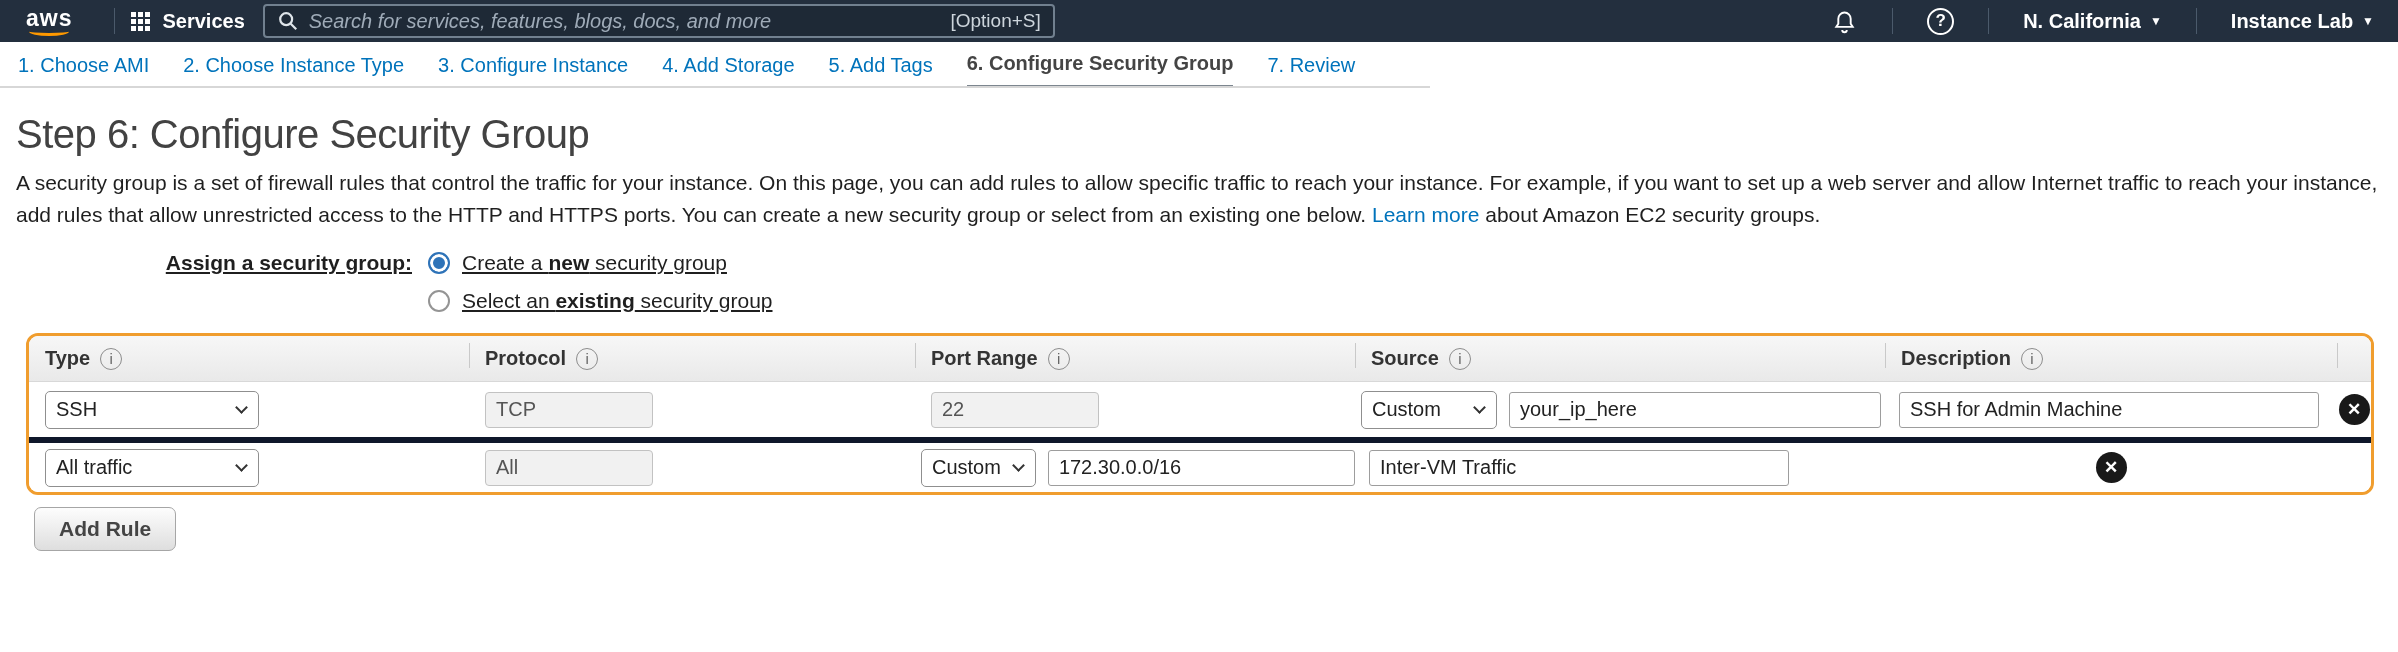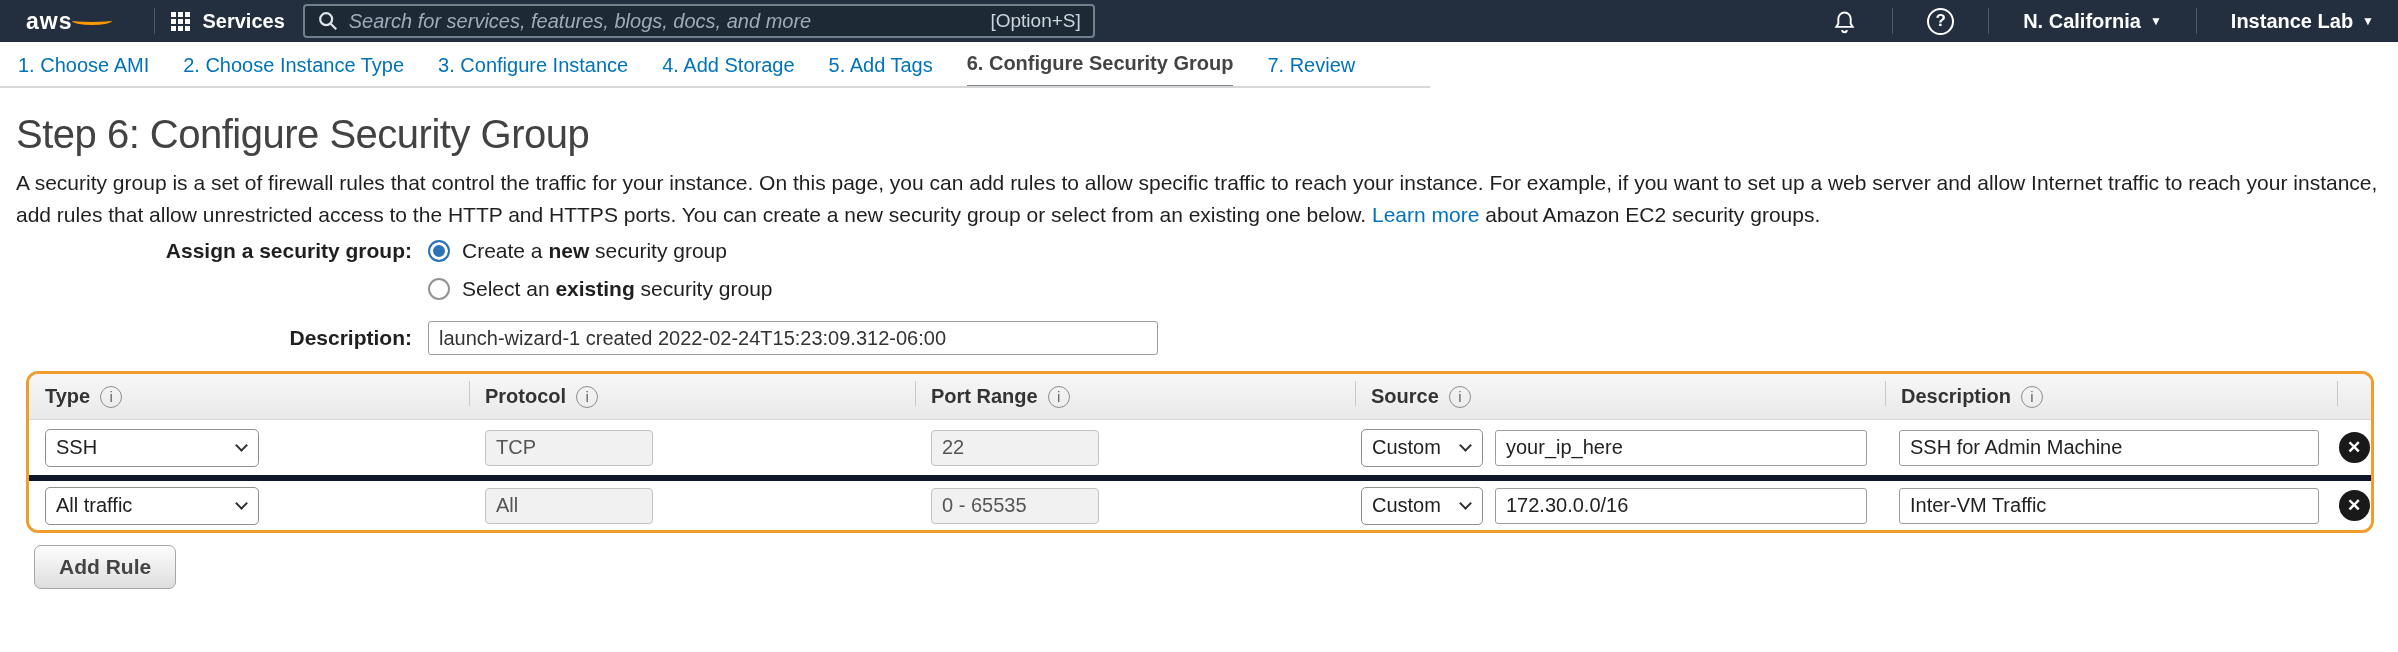--- a/index.html
+++ b/index.html
@@ -1,21 +1,21 @@
 <!DOCTYPE html>
 <html><head>
 <meta charset="utf-8">
 <style>
   * { box-sizing: border-box; margin: 0; padding: 0; }
   html,body { width: 2398px; height: 652px; overflow: hidden; background: #fff;
     font-family: "Liberation Sans", "DejaVu Sans", sans-serif; }
 
   
   .topbar { height: 42px; background: #232f3e; display: flex; align-items: center; padding: 0 24px 0 26px; }
-  .aws-logo { display: flex; align-items: center; margin-right: 26px; cursor: pointer; }
+  .aws-logo { display: flex; flex-direction: column; align-items: center; margin-right: 26px; cursor: pointer; }
   .aws-text { color: #fff; font-weight: bold; font-size: 23px; letter-spacing: 1px; line-height: 22px; }
   .aws-smile { width: 40px; height: 9px; border-bottom: 3px solid #ff9900; border-radius: 0 0 55% 55%; margin-top: -2px; }
   .tb-divider { width: 1px; height: 26px; background: #4b5a6b; margin: 0 16px; }
   .services { display: flex; align-items: center; gap: 12px; color: #fff; font-weight: bold; font-size: 20px; cursor: pointer; }
   .grid-icon { display: grid; grid-template-columns: repeat(3, 5px); grid-auto-rows: 5px; gap: 2px; }
   .grid-icon i { background: #fff; }
   .searchbox { margin-left: 18px; width: 792px; height: 34px; border: 2px solid #71808f; border-radius: 4px;
     background: #1e2936; display: flex; align-items: center; padding: 0 12px; gap: 10px; }
   .searchbox svg { flex: 0 0 auto; }
   .searchbox input { flex: 1; background: transparent; border: none; outline: none; color: #dfe5ea; font-size: 20px;
@@ -34,21 +34,21 @@
   .step { display: flex; align-items: center; font-size: 20px; color: #0073bb; text-decoration: none; cursor: pointer; white-space: nowrap; }
   .step.active { color: #444; font-weight: bold; border-bottom: 3px solid #7d868f; cursor: default; }
 
   
   .content { padding: 24px 14px 0 16px; }
   h1 { font-size: 40px; font-weight: 400; color: #424242; letter-spacing: -0.5px; }
   .intro { margin-top: 10px; font-size: 21px; line-height: 32px; color: #1f1f1f; width: 2368px; }
   .intro a { color: #0073bb; text-decoration: none; cursor: pointer; }
 
   
-  .form { margin-top: 8px; font-size: 21px; color: #1f1f1f; }
+  .form { margin-top: 20px; font-size: 21px; color: #1f1f1f; text-decoration: underline; }
   .frow { display: flex; align-items: center; margin-bottom: 12px; }
   .flabel { width: 412px; text-align: right; font-weight: bold; padding-right: 16px; flex: 0 0 412px; }
   .radio-row { margin-bottom: 14px; }
   .radio-opt { display: flex; align-items: center; gap: 12px; cursor: pointer; }
   .radio { width: 22px; height: 22px; border-radius: 50%; border: 2px solid #949494; background: #fff; flex: 0 0 auto; }
   .radio.on { border-color: #2e73b8; background: #2e73b8; box-shadow: inset 0 0 0 3px #fff; }
   .txtfield { width: 730px; height: 34px; border: 1px solid #9d9d9d; border-radius: 3px; font-size: 20px;
     font-family: inherit; color: #333; padding: 0 10px; background: #fff; }
 
   
@@ -65,21 +65,21 @@
   .rule-row + .rule-row { border-top: 6px solid #0f172a; }
   .cell { display: flex; align-items: center; padding-left: 16px; }
   .cell.src { padding-left: 6px; gap: 12px; }
   .cell.desc { padding-left: 14px; }
   .cell.del { justify-content: center; padding-left: 0; }
   .sel { height: 38px; background: #fff; border: 1px solid #8f8f8f; border-radius: 5px; display: flex; align-items: center;
     justify-content: space-between; padding: 0 10px 0 10px; font-size: 20px; color: #222; cursor: pointer; }
   .sel .chev { width: 9px; height: 9px; border-right: 2px solid #333; border-bottom: 2px solid #333;
     transform: rotate(45deg); margin: -4px 2px 0 10px; flex: 0 0 auto; }
   .sel.type { width: 214px; }
-  .sel.small { width: 122px; }
+  .sel.small { width: 136px; }
   .ro-input { height: 36px; width: 168px; background: #f1f1f1; border: 1px solid #c2c2c2; border-radius: 4px;
     color: #555; font-size: 20px; font-family: inherit; padding: 0 10px; }
   .txt-input { height: 36px; background: #fff; border: 1px solid #9d9d9d; border-radius: 3px; color: #222;
     font-size: 20px; font-family: inherit; padding: 0 10px; }
   .src-in { width: 372px; }
   .desc-in { width: 420px; }
   .delete-btn { width: 31px; height: 31px; border-radius: 50%; background: #191919; color: #fff; border: none;
     font-size: 17px; font-weight: bold; display: flex; align-items: center; justify-content: center; cursor: pointer; }
 
   
@@ -164,24 +164,20 @@
         <span><span>Create a </span><b>new</b><span> security group</span></span>
       </div>
     </div>
     <div class="frow radio-row" style="margin-bottom:20px">
       <label class="flabel"></label>
       <div class="radio-opt">
         <span class="radio"></span>
         <span><span>Select an </span><b>existing</b><span> security group</span></span>
       </div>
     </div>
-    <div class="frow">
-      <label class="flabel">Description:</label>
-      <input class="txtfield" value="launch-wizard-1 created 2022-02-24T15:23:09.312-06:00" style="">
-    </div>
   </div>
 
   
   <div class="rules-wrap">
     <div class="rule-grid rule-header">
       <div class="hcell">
           <span>Type</span>
           <span class="info-icon">i</span>
         </div>
       <div class="hcell">
@@ -234,23 +230,20 @@
     <div class="rule-grid rule-row">
       <div class="cell">
         <div class="sel type">
           <span>All traffic</span>
             <span class="chev"></span>
         </div>
       </div>
       <div class="cell">
           <input class="ro-input" disabled="" value="All" style="">
         </div>
-      <div class="cell">
-          <input class="ro-input" disabled="" value="0 - 65535" style="">
-        </div>
       <div class="cell src">
         <div class="sel small">
           <span>Custom</span>
             <span class="chev"></span>
         </div>
         <input class="txt-input src-in" value="172.30.0.0/16" style="">
       </div>
       <div class="cell desc">
           <input class="txt-input desc-in" value="Inter-VM Traffic" style="">
         </div>

